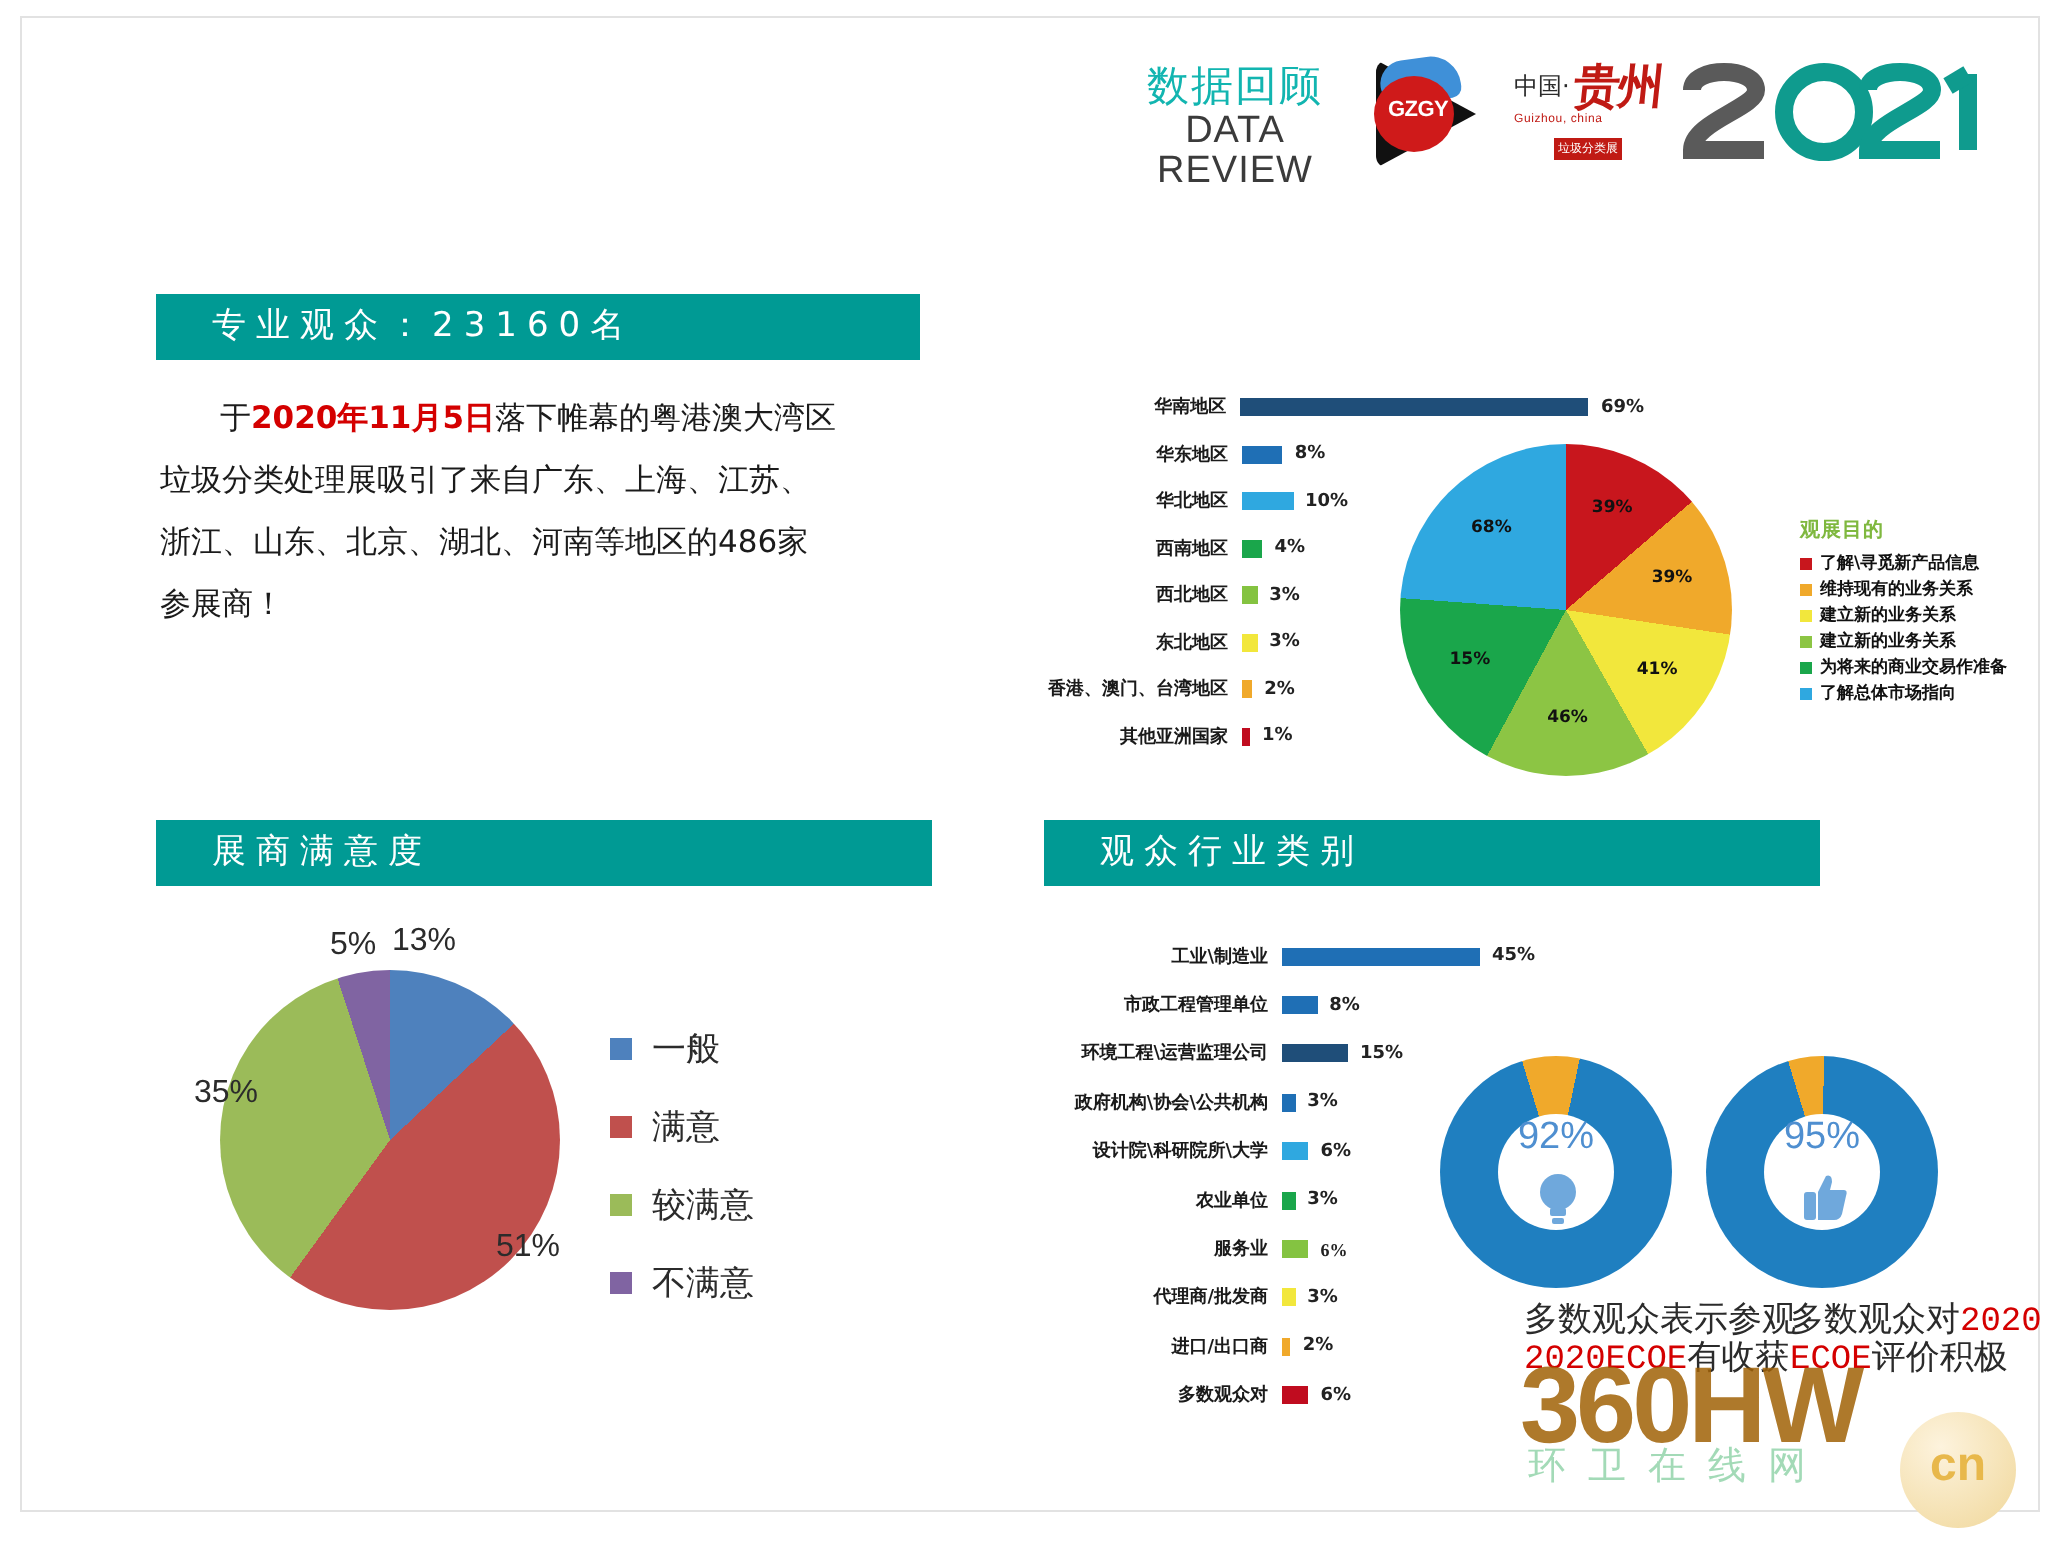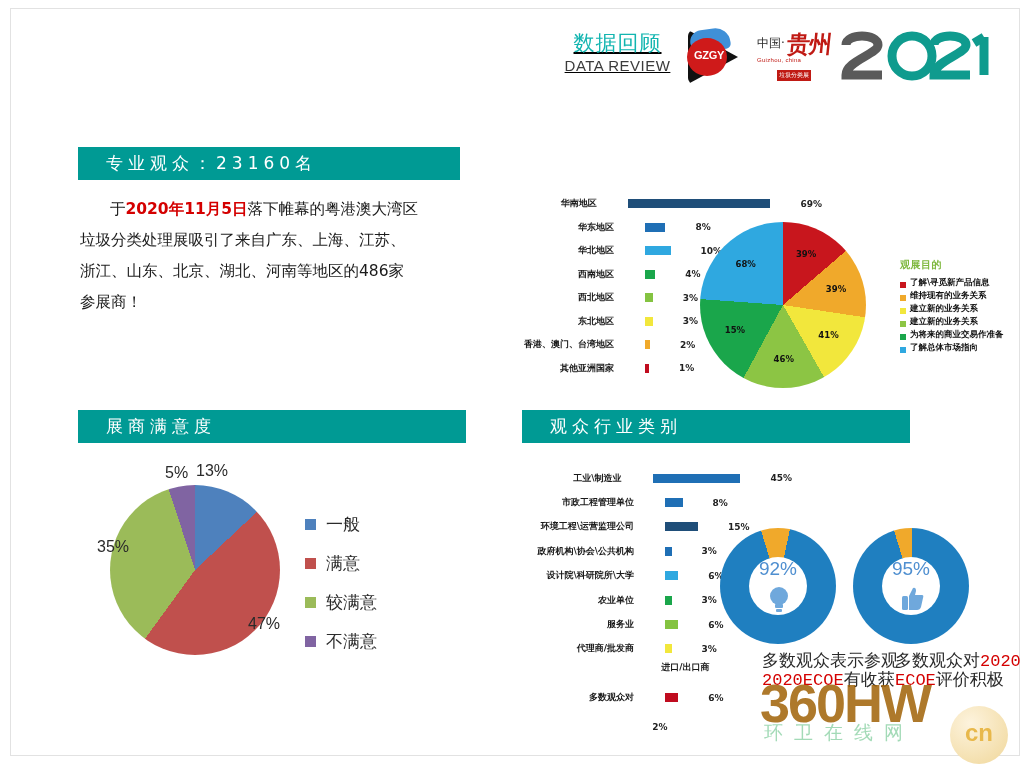--- a/index.html
+++ b/index.html
@@ -2,23 +2,23 @@
 <html><head>
 <meta charset="utf-8">
 <style>
   html,body{margin:0;padding:0;background:#ffffff;}
   body{width:1031px;height:772px;font-family:"Liberation Sans","DejaVu Sans",sans-serif;overflow:hidden;}
   #canvas{position:relative;width:1031px;height:772px;background:#fff;box-sizing:border-box;}
   #frame{position:absolute;left:10px;top:8px;width:1010px;height:748px;border:1px solid #e2e2e2;box-sizing:border-box;background:#fff;}
 
   
   .header{position:absolute;left:555px;top:24px;width:450px;height:72px;}
-  .hdr-title{position:absolute;left:0px;top:6px;width:125px;text-align:center;text-decoration:underline;}
+  .hdr-title{position:absolute;left:0px;top:6px;width:125px;text-align:center;}
   .hdr-cn{font-size:21px;color:#12b5b0;letter-spacing:1px;line-height:26px;font-weight:500;font-family:"DejaVu Sans",sans-serif;}
-  .hdr-en{font-size:15px;color:#3b3b3b;letter-spacing:.5px;line-height:20px;}
+  .hdr-en{font-size:19px;color:#3b3b3b;letter-spacing:.5px;line-height:20px;}
 
   .logo-gzgy{position:absolute;left:129px;top:2px;width:66px;height:62px;}
   .logo-gzgy .tri-black{position:absolute;left:4px;top:4px;width:0;height:0;border-top:27px solid transparent;border-bottom:27px solid transparent;border-left:50px solid #111111;border-radius:6px;}
   .logo-gzgy .blue-b{position:absolute;left:6px;top:3px;width:40px;height:22px;background:#3f90d8;border-radius:14px 18px 6px 12px;transform:rotate(-8deg);}
   .logo-gzgy .red-c{position:absolute;left:3px;top:12px;width:40px;height:38px;background:#cf1a1a;border-radius:50%;}
   .logo-gzgy .gz-txt{position:absolute;left:5px;top:23px;width:40px;text-align:center;color:#fff;font-size:11px;font-weight:bold;letter-spacing:-.3px;font-family:"Liberation Sans",sans-serif;}
 
   .logo-gz{position:absolute;left:202px;top:8px;width:80px;height:50px;}
   .logo-gz .gz-row{display:flex;align-items:flex-end;gap:2px;}
   .logo-gz .gz-cn{font-size:12px;color:#2a2a2a;font-family:"DejaVu Sans",sans-serif;padding-bottom:4px;}
@@ -33,32 +33,32 @@
   .panel{position:absolute;}
   .bar-title{height:33px;line-height:33px;background:#009a94;color:#ffffff;font-size:17px;letter-spacing:5px;padding-left:28px;box-sizing:border-box;font-family:"DejaVu Sans",sans-serif;}
 
   
   .intro{padding:14px 4px 0 2px;font-size:15.5px;line-height:31px;color:#1b1b1b;font-family:"DejaVu Sans",sans-serif;}
   .intro .ind{padding-left:30px;}
   .intro b{color:#d40000;font-weight:bold;}
 
   
   .hbars{position:absolute;font-size:9px;font-family:"DejaVu Sans",sans-serif;}
-  .hrow{display:flex;align-items:center;height:22px;gap:24px;}
+  .hrow{display:flex;align-items:center;height:22px;}
   .hlab{text-align:right;color:#1a1a1a;font-weight:bold;font-size:9px;padding-right:7px;white-space:nowrap;}
   .hbar{height:9px;}
   .hval{font-size:9px;font-weight:bold;color:#222;padding-left:6px;white-space:nowrap;}
 
   
   .pie{border-radius:50%;position:absolute;}
   .pie-lab{position:absolute;font-size:8.5px;font-weight:bold;color:#111;font-family:"DejaVu Sans",sans-serif;}
 
   .legend-box{position:absolute;font-family:"DejaVu Sans",sans-serif;}
   .legend-title{font-size:10px;font-weight:bold;color:#7fb83f;margin-bottom:4px;letter-spacing:.5px;}
-  .legend-item{display:flex;align-items:flex-end;font-size:8.5px;color:#111;font-weight:bold;line-height:12px;margin-bottom:1px;white-space:nowrap;}
+  .legend-item{display:flex;align-items:center;font-size:8.5px;color:#111;font-weight:bold;line-height:12px;margin-bottom:1px;white-space:nowrap;}
   .legend-sw{width:6px;height:6px;margin-right:4px;flex:0 0 auto;}
 
   
   .sat-wrap{position:absolute;}
   .sat-lab{position:absolute;font-size:16px;color:#2b2b2b;font-family:"Liberation Sans",sans-serif;}
   .sat-legend{position:absolute;}
   .sat-leg-item{display:flex;align-items:center;margin-bottom:16px;font-size:17px;color:#2b2b2b;font-family:"DejaVu Sans",sans-serif;}
   .sat-leg-sw{width:11px;height:11px;margin-right:10px;}
 
   
@@ -214,21 +214,21 @@
   </div>
 
   <div class="panel" style="left:78px;top:410px;width:388px;">
     <div class="bar-title">展商满意度</div>
   </div>
 
   <div class="sat-wrap" style="left:110px;top:485px;width:175px;height:175px;">
     <div class="pie" id="sat-pie" style="left: 0px; top: 0px; width: 170px; height: 170px; background: conic-gradient(rgb(78, 129, 189) 0deg, rgb(78, 129, 189) 46.8deg, rgb(192, 80, 77) 46.8deg, rgb(192, 80, 77) 216deg, rgb(155, 187, 89) 216deg, rgb(155, 187, 89) 342deg, rgb(128, 100, 162) 342deg, rgb(128, 100, 162) 360deg);"></div>
   </div>
   <div class="sat-lab" style="left:196px;top:462px;">13%</div>
-  <div class="sat-lab" style="left:248px;top:615px;">47%</div>
+  <div class="sat-lab" style="left:248px;top:615px;">51%</div>
   <div class="sat-lab" style="left:97px;top:538px;">35%</div>
   <div class="sat-lab" style="left:165px;top:464px;">5%</div>
 
   <div class="sat-legend" id="sat-legend" style="left:305px;top:513px;">
       <div class="sat-leg-item">
         <span class="sat-leg-sw" style="background: rgb(78, 129, 189);"></span>
         <span>一般</span>
       </div>
       <div class="sat-leg-item">
         <span class="sat-leg-sw" style="background: rgb(192, 80, 77);"></span>
@@ -272,31 +272,31 @@
       <div class="hrow" style="height: 24.4px;">
         <div class="hlab" style="width: 112px;">设计院\科研院所\大学</div>
         <div class="hbar" style="width: 13.2px; background: rgb(47, 168, 224);"></div>
         <div class="hval">6%</div>
       </div>
       <div class="hrow" style="height: 24.4px;">
         <div class="hlab" style="width: 112px;">农业单位</div>
         <div class="hbar" style="width: 6.6px; background: rgb(26, 166, 75);"></div>
         <div class="hval">3%</div>
       </div>
-      <div class="hrow" style="height: 24.4px;">
+      <div class="hrow" style="height: 24.4px; font-family: Liberation Serif, serif;">
         <div class="hlab" style="width: 112px;">服务业</div>
         <div class="hbar" style="width: 13.2px; background: rgb(132, 195, 65);"></div>
         <div class="hval">6%</div>
       </div>
       <div class="hrow" style="height: 24.4px;">
         <div class="hlab" style="width: 112px;">代理商/批发商</div>
         <div class="hbar" style="width: 6.6px; background: rgb(242, 231, 60);"></div>
         <div class="hval">3%</div>
       </div>
-      <div class="hrow" style="height: 24.4px; flex-direction: column;">
+      <div class="hrow" style="height: 24.4px;">
         <div class="hlab" style="width: 112px;">进口/出口商</div>
         <div class="hbar" style="width: 4.4px; background: rgb(240, 169, 43);"></div>
         <div class="hval">2%</div>
       </div>
       <div class="hrow" style="height: 24.4px;">
         <div class="hlab" style="width: 112px;">多数观众对</div>
         <div class="hbar" style="width: 13.2px; background: rgb(192, 12, 31);"></div>
         <div class="hval">6%</div>
       </div>
     </div>

